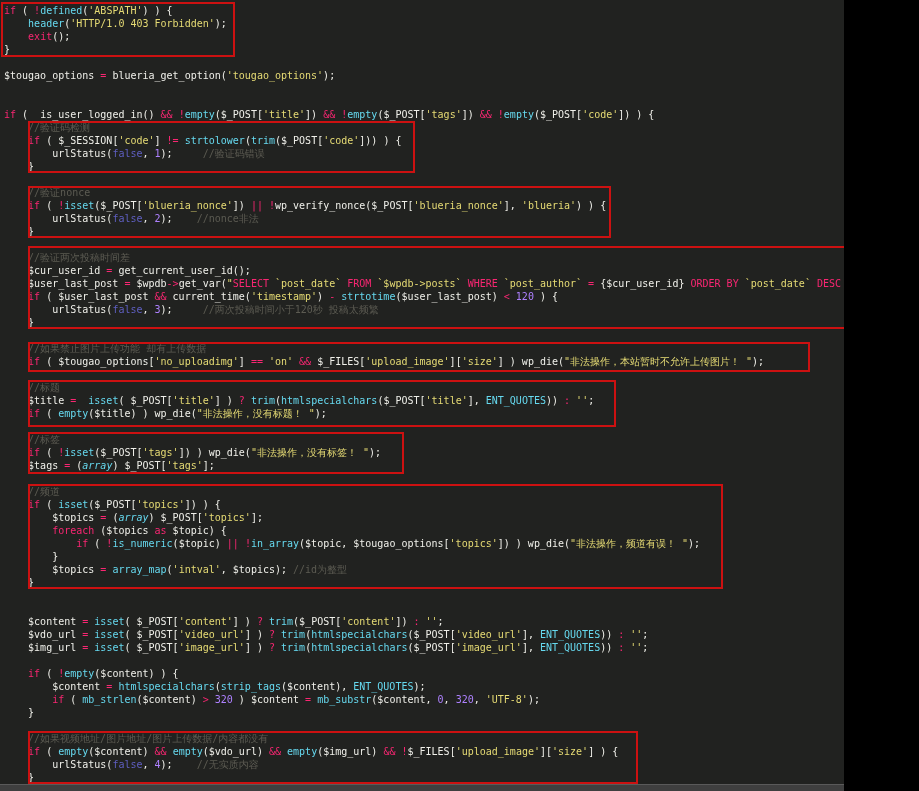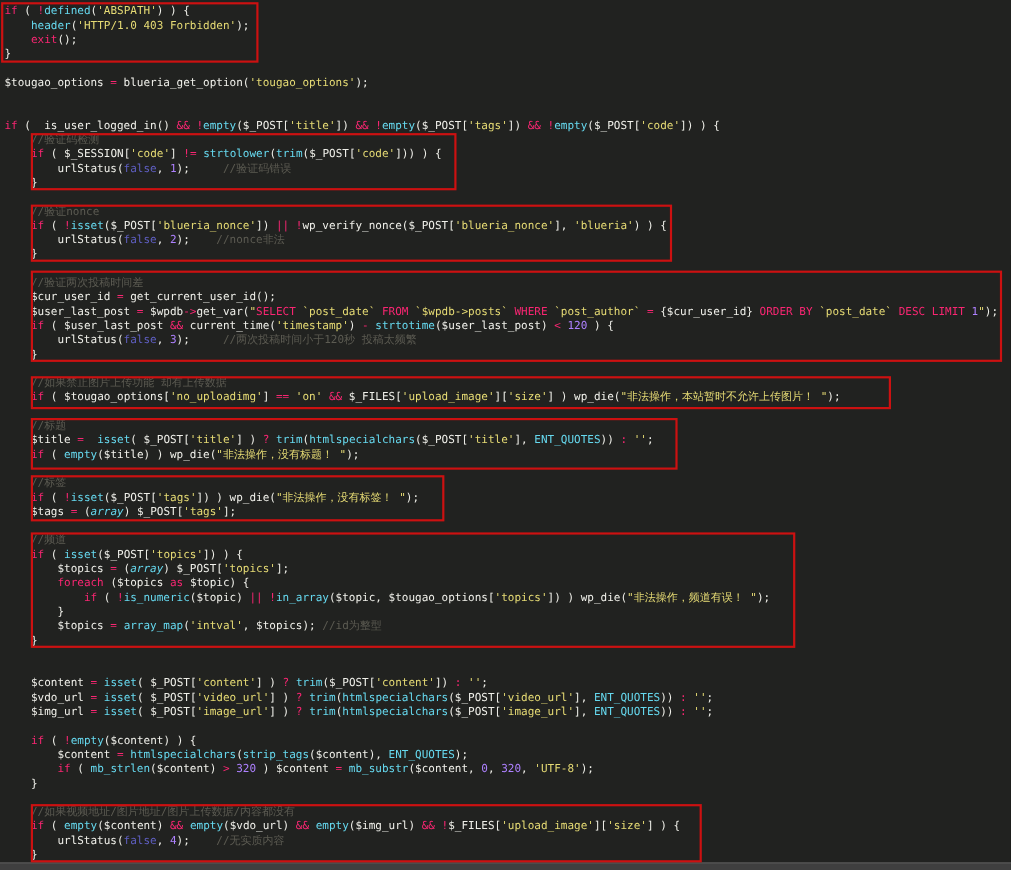--- a/index.html
+++ b/index.html
@@ -1,18 +1,18 @@
 <!DOCTYPE html>
 <html style="--ed-bg: #212220; --tk-k: #f92672; --tk-f: #66d9ef; --tk-i: #66d9ef; --tk-s: #e6db74; --tk-n: #ae81ff; --tk-b: #5f5fc2; --tk-c: #5c5b52; --tk-v: #f0f0ea;"><head>
 <meta charset="utf-8">
 <style>
   html,body{margin:0;padding:0;background:#000;}
   .screen{
     position:relative;
-    width:919px;height:791px;
+    width:844px;height:791px;
     overflow:hidden;
     background:var(--ed-bg,#212220);
     font-family:"DejaVu Sans Mono","Liberation Mono",monospace;
     font-size:10px;
     line-height:13px;
   }
   .code{
     position:absolute;
     top:4px;left:4px;right:0;
     white-space:pre;

